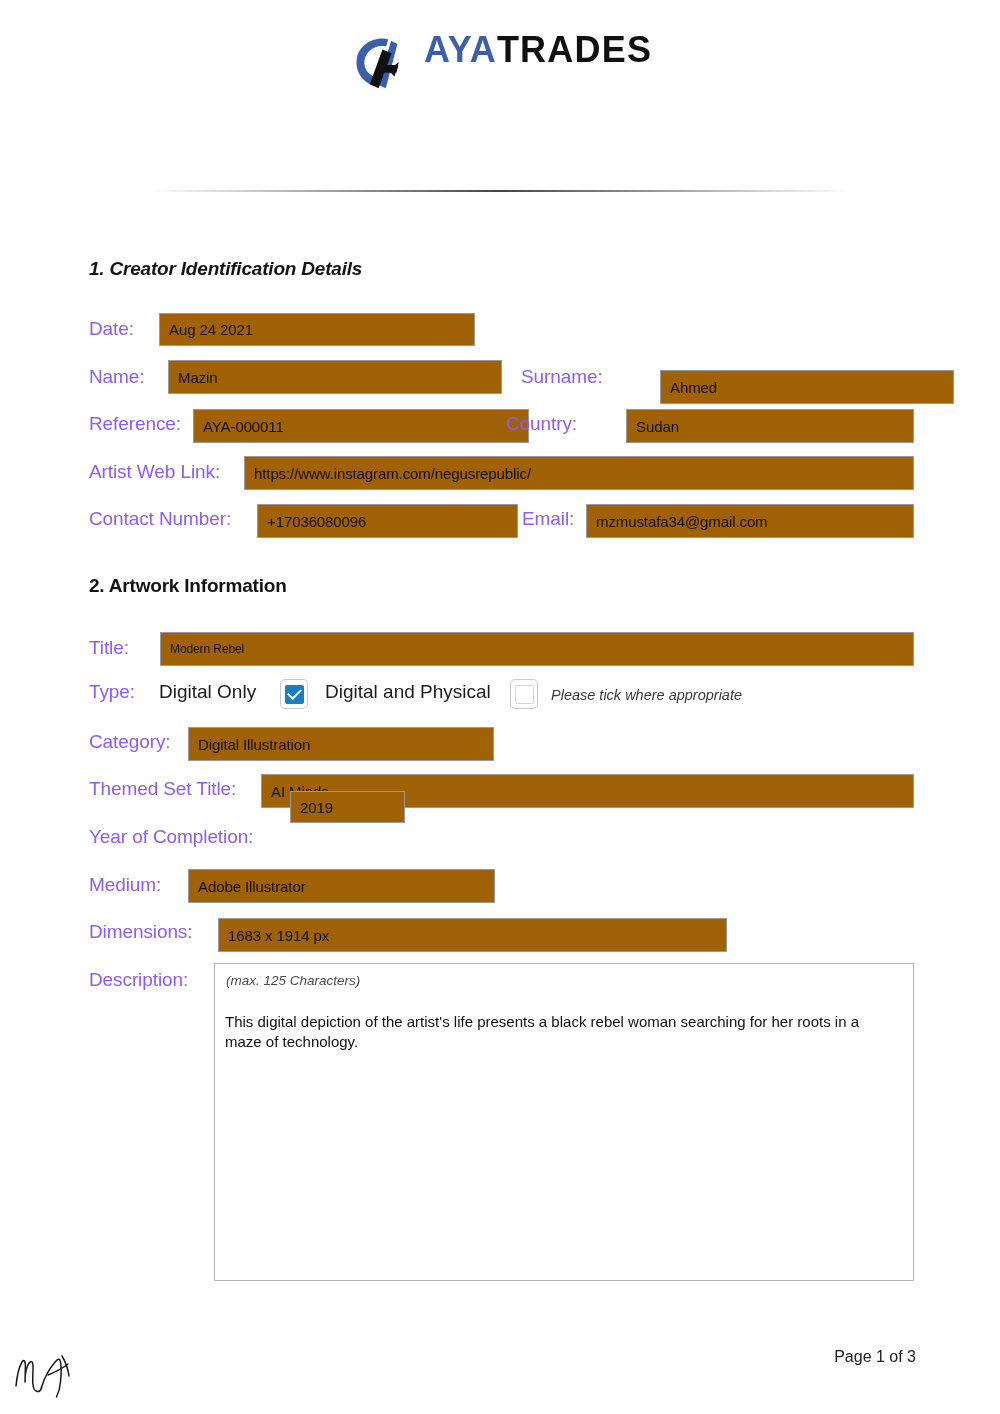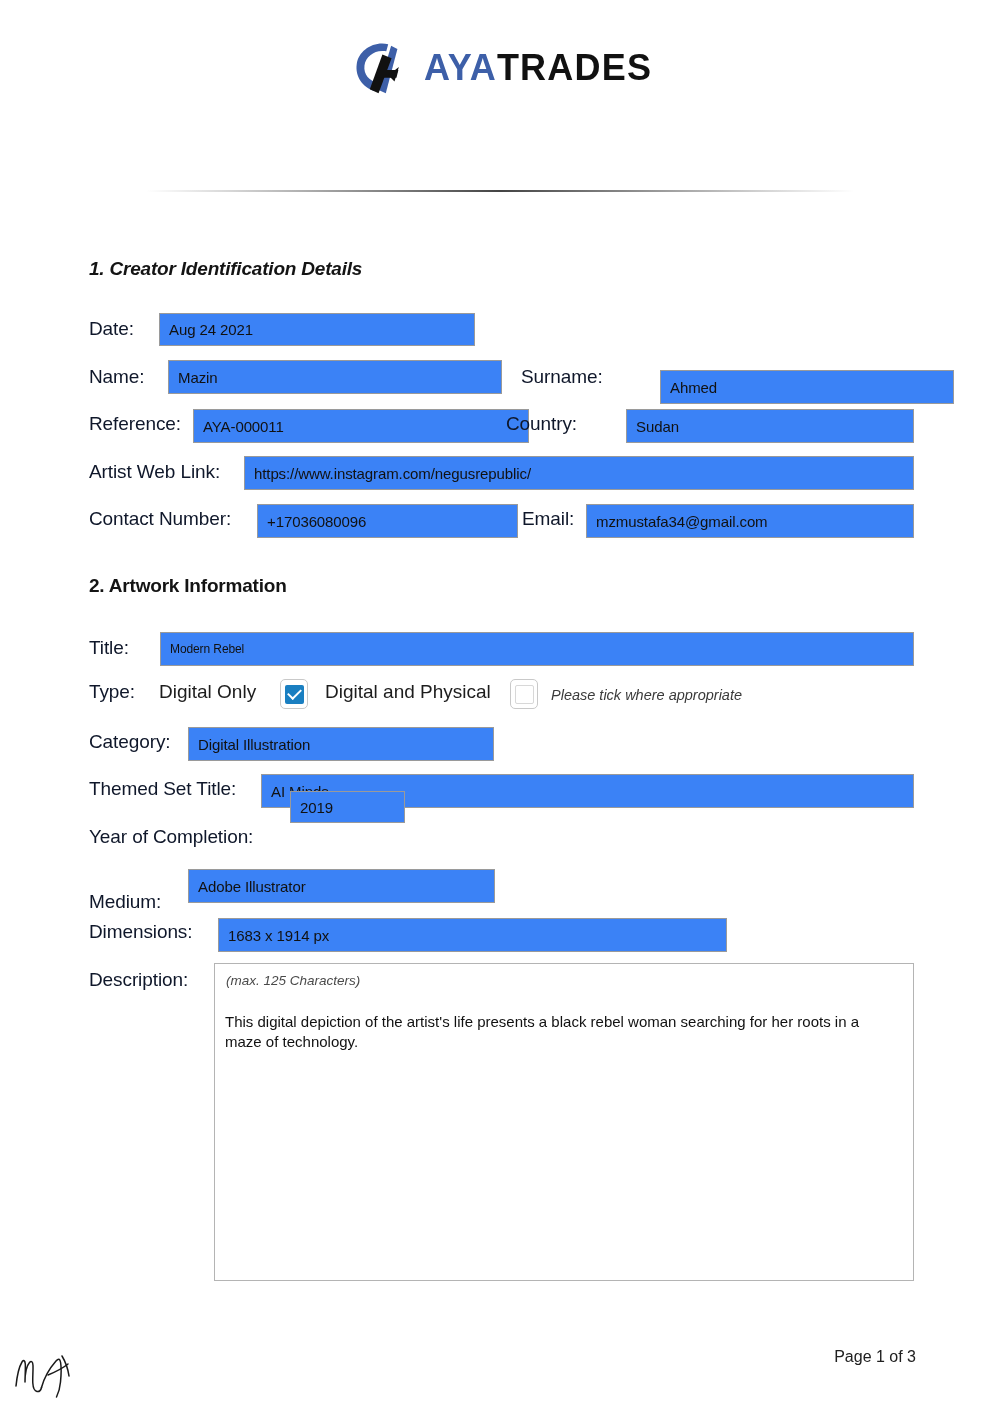--- a/index.html
+++ b/index.html
@@ -24,21 +24,20 @@
   }
 
   
   .logo-row {
     position: absolute;
     top: 32px;
     left: 0;
     width: 1000px;
     height: 72px;
     display: flex;
-    align-items: center;
     justify-content: center;
     gap: 14px;
   }
   .logo-mark {
     width: 62px;
     height: 62px;
     flex: 0 0 auto;
     display: block;
   }
   .wordmark {
@@ -96,29 +95,29 @@
     white-space: nowrap;
   }
   #sec1 { top: 258px; left: 89px; font-style: italic; }
   #sec2 { top: 575px; left: 89px; }
 
   
   .lbl {
     position: absolute;
     font-size: 19px;
     font-weight: normal;
-    color: #0f172a;
+    color: #8b5cf6;
     white-space: nowrap;
     letter-spacing: -0.1px;
   }
   .box {
     position: absolute;
     box-sizing: border-box;
     border: 1px solid #9a9a9a;
-    background: #3b82f6;
+    background: #a16207;
     display: flex;
     align-items: center;
   }
   .box .val {
     font-size: 15px;
     color: #111;
     padding-left: 9px;
     white-space: nowrap;
     overflow: hidden;
     letter-spacing: -0.1px;
@@ -309,21 +308,21 @@
   <div class="lbl" style="top:778px; left:89px;">Themed Set Title:</div>
   <div class="box" style="left:261px; top:774px; width:653px; height:34px;">
     <span class="val">AI Minds</span>
   </div>
 
   <div class="lbl" style="top:826px; left:89px;">Year of Completion:</div>
   <div class="box" style="left:290px; top:791px; width:115px; height:32px;">
     <span class="val">2019</span>
   </div>
 
-  <div class="lbl" style="top:874px; left:89px;margin-top:17px;">Medium:</div>
+  <div class="lbl" style="top:874px; left:89px;">Medium:</div>
   <div class="box" style="left:188px; top:869px; width:307px; height:34px;">
     <span class="val">Adobe Illustrator</span>
   </div>
 
   <div class="lbl" style="top:921px; left:89px;">Dimensions:</div>
   <div class="box" style="left:218px; top:918px; width:509px; height:34px;">
     <span class="val">1683 x 1914 px</span>
   </div>
 
   <div class="lbl" style="top:969px; left:89px;">Description:</div>

